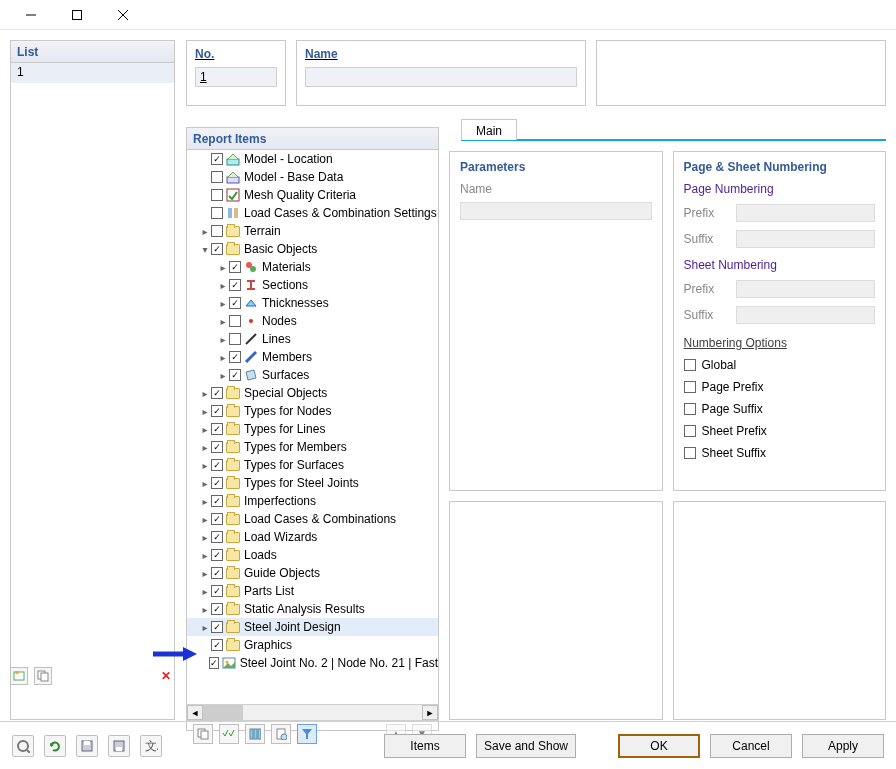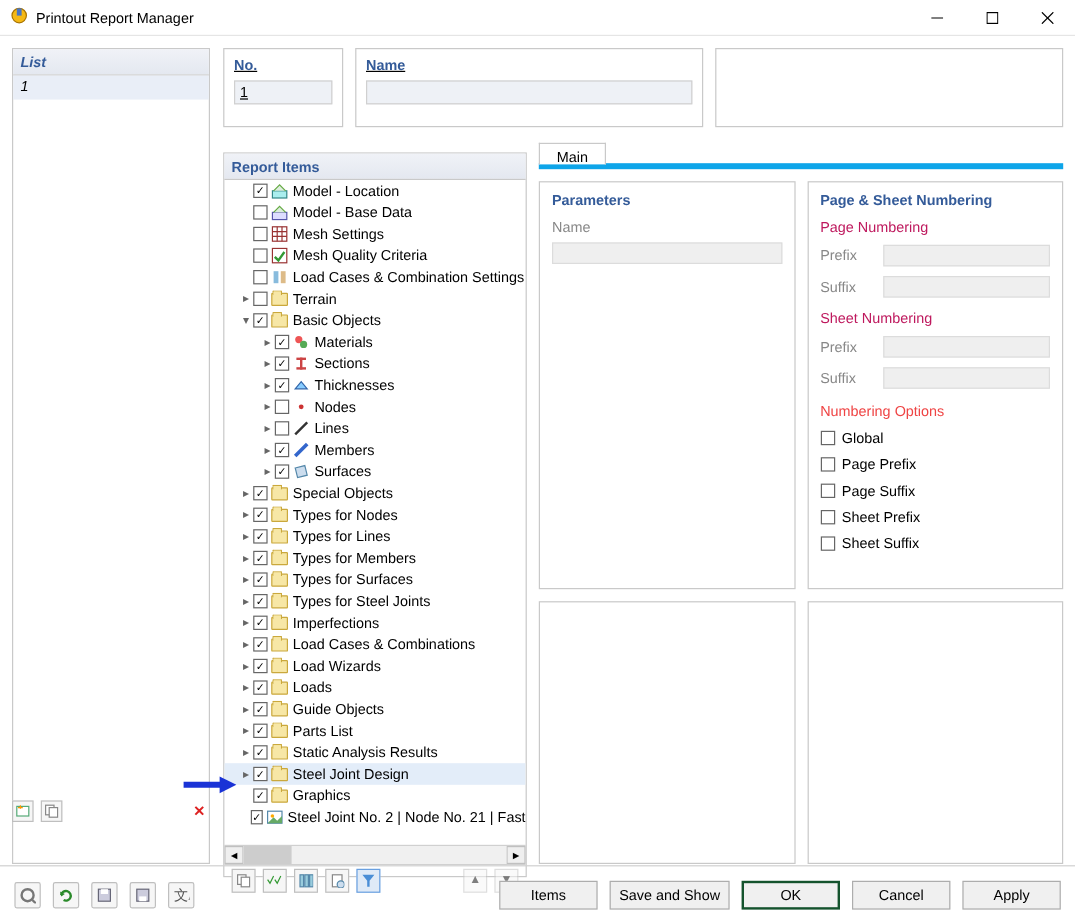--- a/index.html
+++ b/index.html
@@ -3,21 +3,21 @@
 <meta charset="utf-8">
 <style>
   * { box-sizing: border-box; font-family: "Segoe UI", Tahoma, sans-serif; font-size: 12px; }
   body { margin: 0; background: #fff; width: 896px; height: 769px; overflow: hidden; }
   .titlebar { height: 30px; display:flex; align-items:center; justify-content:space-between; padding-left:8px; border-bottom:1px solid #e5e5e5; }
   .titlebar-left { display:flex; align-items:center; gap:6px; }
   .titlebar-title { color:#000; }
   .winbtns { display:flex; }
   .winbtn { width:46px; height:30px; display:flex; align-items:center; justify-content:center; }
   .main { position:absolute; top:30px; left:0; right:0; bottom:80px; padding:10px; }
-  .pane-list { position:absolute; left:10px; top:10px; width:165px; height:680px; border:1px solid #c9c9c9;font-style:italic; }
+  .pane-list { position:absolute; left:10px; top:10px; width:165px; height:680px; border:1px solid #c9c9c9; }
   .pane-list-header { height:22px; background:linear-gradient(#f0f2f7,#e4e8f0); color:#345b99; padding:4px 6px; font-weight:600; border-bottom:1px solid #c9c9c9;}
   .pane-list-row { height:20px; background:#e9eef7; padding:2px 6px; }
   .list-tools { position:absolute; left:10px; bottom:0; width:165px; height:26px; display:flex; align-items:center; gap:6px; }
   .tool { width:18px; height:18px; border:1px solid #bfbfbf; background:#f6f6f6; display:inline-flex; align-items:center; justify-content:center; }
   .tool.red { color:#d22; border:none; background:none; font-weight:bold;}
   .top-fields { position:absolute; left:186px; top:10px; right:10px; height:66px; display:flex; gap:10px; }
   .fieldbox { border:1px solid #c9c9c9; padding:6px 8px;text-decoration:underline; }
   .fbox-no { width:100px; }
   .fbox-name { flex:1; max-width:302px;}
   .fbox-blank { flex:1; }
@@ -37,55 +37,46 @@
   .tree-row.selected { background:#e3edf9; }
   .hscroll { height:16px; border-top:1px solid #d0d0d0; display:flex; align-items:center; }
   .hs-btn { width:16px; height:15px; background:#efefef; border:1px solid #c0c0c0; display:flex; align-items:center; justify-content:center; font-size:9px;}
   .hs-track { flex:1; background:#f0f0f0; height:15px; position:relative;}
   .hs-thumb { position:absolute; left:0; top:0; width:40px; height:15px; background:#cdcdcd;}
   .tree-tools { height:26px; border-top:1px solid #d0d0d0; display:flex; align-items:center; gap:6px; padding:0 6px;}
   .ttool { width:20px; height:20px; border:1px solid #bfbfbf; background:#f6f6f6; display:inline-flex; align-items:center; justify-content:center; font-size:10px;}
   .ttool.active { border:1px solid #6aa0e0; background:#dfeaf7;}
   .ttool.disabled { opacity:0.5;}
   .right-area { position:absolute; left:449px; top:86px; right:10px; height:604px; }
-  .tabs { height:25px; display:flex; border-bottom:5px solid #0ea5e9; }
+  .tabs { height:25px; display:flex; border-bottom:2px solid #0ea5e9;margin-left:12px; }
   .tab { padding:4px 14px; border:1px solid #c9c9c9; border-bottom:none; background:#f2f2f2; margin-right:2px; margin-top:2px;}
   .tab.active { background:#fff; position:relative; top:1px;}
   .right-grid { display:grid; grid-template-columns: 1fr 1fr; grid-template-rows: 340px 1fr; gap:10px; height:579px; padding-top:10px;}
   .panel { border:1px solid #c9c9c9; padding:8px 10px; }
   .panel-title { color:#345b99; font-weight:600; margin-bottom:8px;}
   .gray { color:#888; }
   .formrow { display:flex; align-items:center; height:26px; gap:8px;}
   .formrow label { width:44px; color:#888;}
   .txt { flex:1; height:18px; border:1px solid #dcdcdc; background:#efefef;}
   .chkrow { display:flex; align-items:center; height:22px; gap:6px;}
   .chk { width:12px; height:12px; border:1px solid #666; background:#fff;}
   .footer { position:absolute; left:0; right:0; bottom:0; height:48px; border-top:1px solid #d0d0d0; display:flex; align-items:center; padding:0 12px; justify-content:space-between;}
   .footer-left { display:flex; gap:10px;}
   .fbtn { width:22px; height:22px; border:1px solid #bfbfbf; background:#f6f6f6; border-radius:2px; display:inline-flex; align-items:center; justify-content:center;}
   .footer-right { display:flex; gap:10px;}
   .btn { width:82px; height:24px; border:1px solid #adadad; background:#f0f0f0; display:inline-flex; align-items:center; justify-content:center;}
-  .btn.primary { border:2px solid #14532d; }
+  .btn.primary { border:2px solid #a16207;margin-left:32px; }
   .arrow-callout { position:absolute; left:151px; top:616px; width:46px; height:16px; }
-  .subhdr { color:#be185d; margin:6px 0 4px;}
-  .sect-title { color:#ef4444; margin:8px 0 4px;}
+  .subhdr { color:#4c1d95; margin:6px 0 4px;}
+  .sect-title { color:#404040; margin:8px 0 4px;text-decoration:underline;}
 </style>
 </head>
 <body>
 
 <div class="titlebar">
-  <div class="titlebar-left">
-    <span>
-      <svg width="16" height="16">
-          <circle cx="8" cy="8" r="6" fill="#f5b915" stroke="#a87300"></circle>
-          <rect x="6" y="2" width="4" height="6" fill="#4a76c4"></rect>
-        </svg>
-    </span>
-    <span class="titlebar-title">Printout Report Manager</span>
-  </div>
   <div class="winbtns">
     <div class="winbtn">
         <svg width="10" height="10">
           <line x1="0" y1="5" x2="10" y2="5" stroke="#000"></line>
         </svg>
       </div>
     <div class="winbtn">
         <svg width="10" height="10">
           <rect x="0.5" y="0.5" width="9" height="9" fill="none" stroke="#000"></rect>
         </svg>
@@ -150,33 +141,20 @@
         </div>
         <div class="tree-row">
           <span class="indent" style="width:12px"></span>
           <span class="expander"></span>
           <span class="cb"></span>
           <span class="icn"><svg width="14" height="14">
               <rect x="1" y="7" width="12" height="6" fill="#ddf" stroke="#55a"></rect>
               <path d="M2 7 L7 2 L12 7" fill="#ded" stroke="#6a4"></path>
             </svg></span>
           <span class="tree-label">Model - Base Data</span>
-        </div>
-        <div class="tree-row">
-          <span class="indent" style="width:12px"></span>
-          <span class="expander"></span>
-          <span class="cb"></span>
-          <span class="icn"><svg width="14" height="14">
-              <rect x="1" y="1" width="12" height="12" fill="none" stroke="#933"></rect>
-              <line x1="1" y1="5" x2="13" y2="5" stroke="#933"></line>
-              <line x1="1" y1="9" x2="13" y2="9" stroke="#933"></line>
-              <line x1="5" y1="1" x2="5" y2="13" stroke="#933"></line>
-              <line x1="9" y1="1" x2="9" y2="13" stroke="#933"></line>
-            </svg></span>
-          <span class="tree-label">Mesh Settings</span>
         </div>
         <div class="tree-row">
           <span class="indent" style="width:12px"></span>
           <span class="expander"></span>
           <span class="cb"></span>
           <span class="icn"><svg width="14" height="14">
               <rect x="1" y="1" width="12" height="12" fill="none" stroke="#933"></rect>
               <path d="M3 8 L6 11 L11 4" fill="none" stroke="#393" stroke-width="2"></path>
             </svg></span>
           <span class="tree-label">Mesh Quality Criteria</span>

